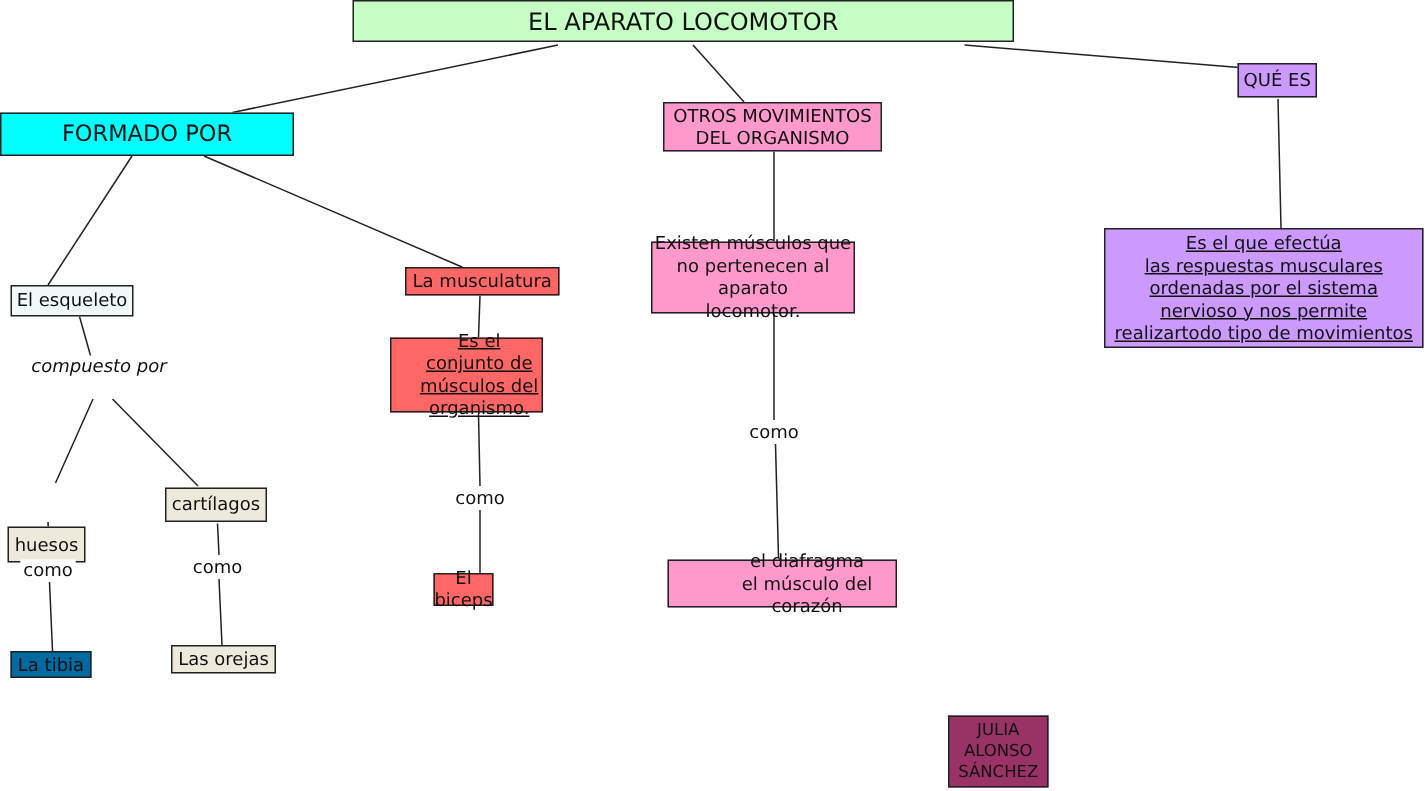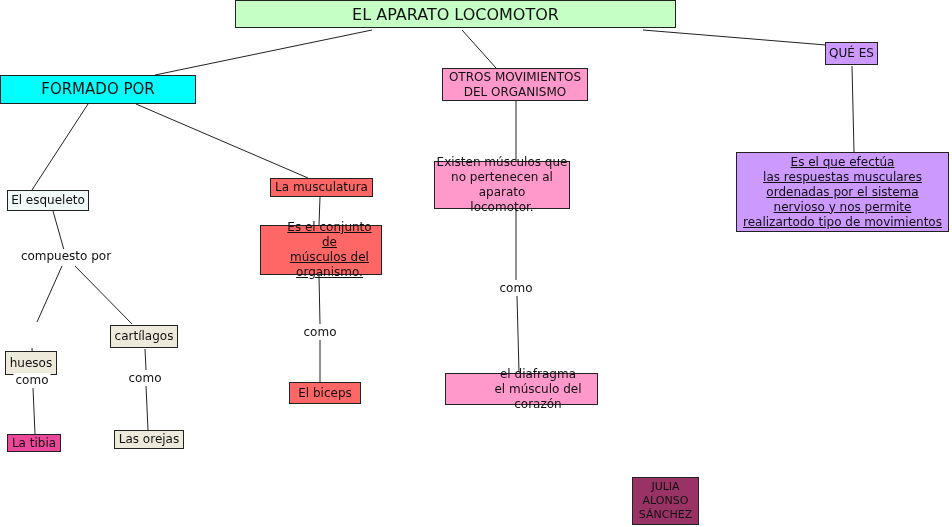--- a/index.html
+++ b/index.html
@@ -58,48 +58,48 @@
 
 <div class="node" style="left:442px;top:68px;width:146px;height:33px;background:#ff99cc;">OTROS MOVIMIENTOS
 DEL ORGANISMO</div>
 
 <div class="node" style="left:825px;top:42px;width:53px;height:23px;background:#cc99ff;text-align:center;">QUÉ ES</div>
 
 <div class="node" style="left:7px;top:190px;width:82px;height:21px;background:#f0f8f8;">El esqueleto</div>
 
 <div class="node" style="left:270px;top:178px;width:103px;height:19px;background:#ff6666;">La musculatura</div>
 
-<div class="node u" style="left:260px;top:225px;width:122px;height:50px;background:#ff6666;padding-left:17px;">Es el conjunto de
+<div class="node u" style="left:260px;top:225px;width:102px;height:50px;background:#ff6666;padding-left:17px;">Es el conjunto de
 músculos del 
 organismo.</div>
 
-<div class="node" style="left:289px;top:382px;width:72px;height:22px;background:#ff6666;">El biceps</div>
+<div class="node" style="left:289px;top:382px;width:40px;height:22px;background:#ff6666;">El biceps</div>
 
 <div class="node" style="left:5px;top:322px;width:52px;height:24px;background:#eeeadb;margin-top:29px;">huesos</div>
 
 <div class="node" style="left:110px;top:325px;width:68px;height:23px;background:#eeeadb;">cartílagos</div>
 
-<div class="node" style="left:7px;top:434px;width:54px;height:18px;background:#ec4899;">La tibia</div>
+<div class="node" style="left:7px;top:434px;width:54px;height:18px;background:#0369a1;">La tibia</div>
 
 <div class="node" style="left:114px;top:430px;width:70px;height:19px;background:#eeeadb;">Las orejas</div>
 
 <div class="node" style="left:434px;top:161px;width:136px;height:48px;background:#ff99cc;">Existen músculos que
 no pertenecen al aparato
 locomotor.</div>
 
 <div class="node" style="left:445px;top:373px;width:153px;height:32px;background:#ff99cc;padding-left:33px;">el diafragma
 el músculo del corazón</div>
 
 <div class="node u" style="left:736px;top:152px;width:213px;height:80px;background:#cc99ff;">Es el que efectúa
 las respuestas musculares
 ordenadas por el sistema
  nervioso y nos permite 
 realizartodo tipo de movimientos </div>
 
 <div class="node" style="left:632px;top:477px;width:67px;height:48px;background:#993366;font-size:11px;line-height:14px;color:#111;">JULIA
 ALONSO
 SÁNCHEZ</div>
 
-<span class="label" style="left:66px;top:256px;">compuesto por</span>
+<span class="label" style="left:66px;top:244px;font-style:italic;">compuesto por</span>
 <span class="label" style="left:32px;top:380px;">como</span>
 <span class="label" style="left:145px;top:378px;">como</span>
 <span class="label" style="left:320px;top:332px;">como</span>
 <span class="label" style="left:516px;top:288px;">como</span>
 
 </body></html>

